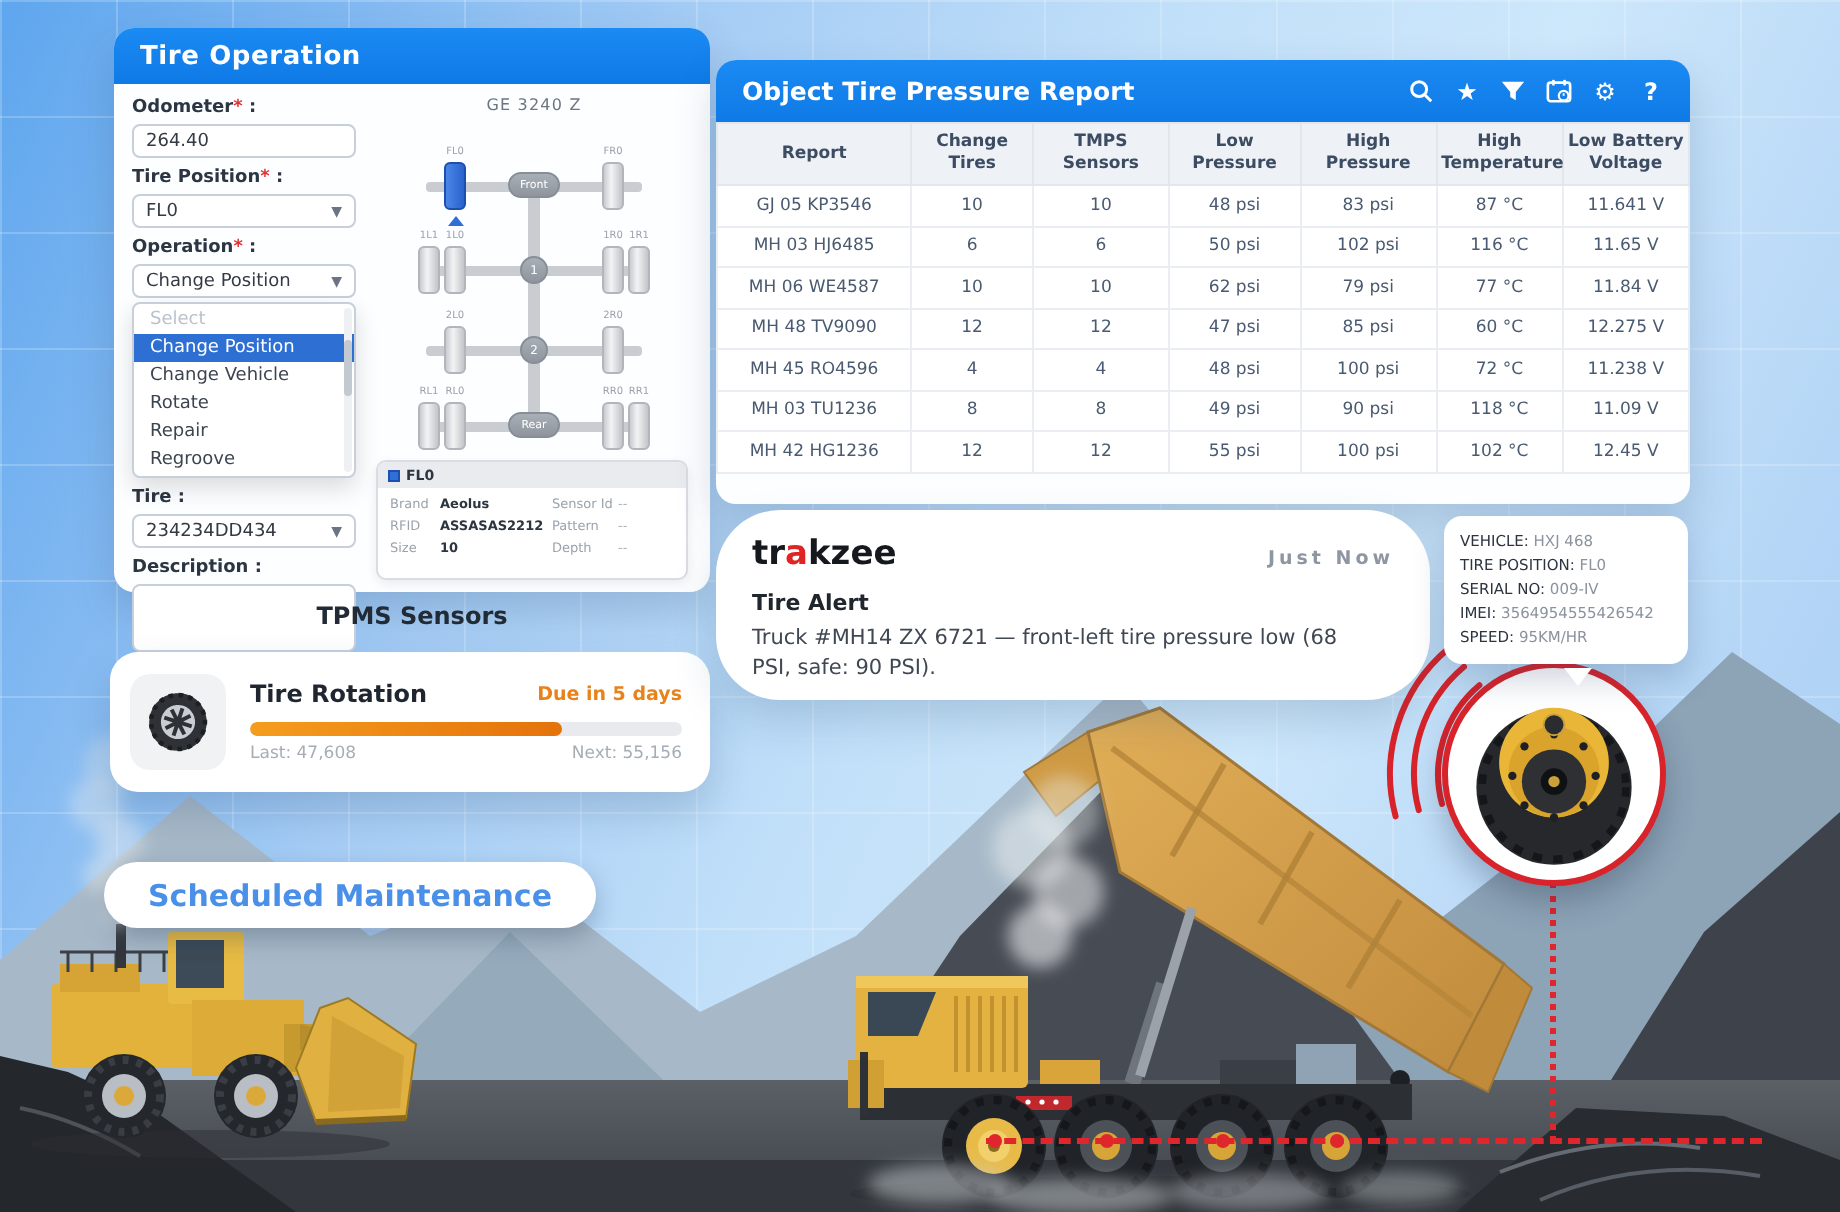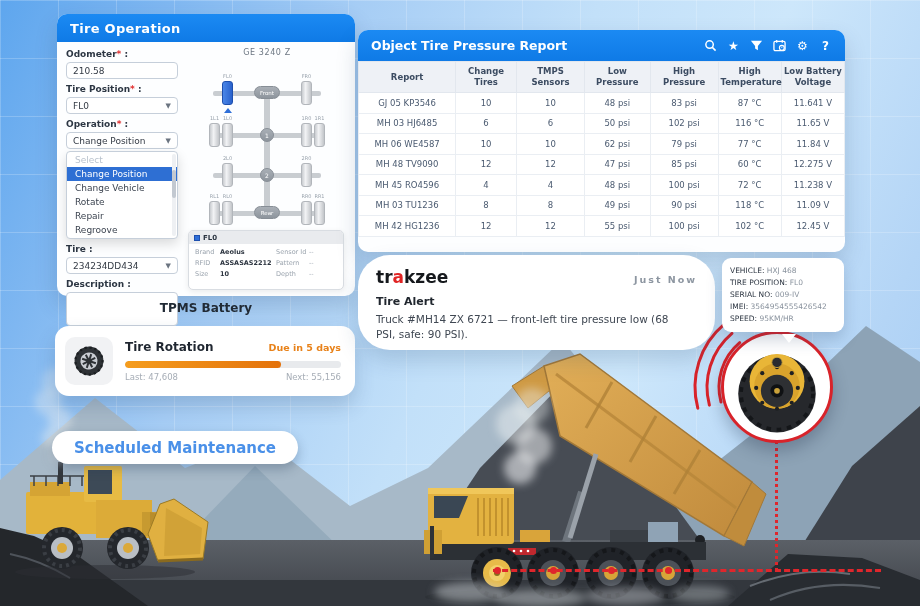--- a/index.html
+++ b/index.html
@@ -275,21 +275,21 @@
     </svg>
   </div>
 
   <section class="panel left-panel">
     <header>
       <span>Tire  Operation</span>
     </header>
     <div class="form-col">
       <div class="f-label"><span>Odometer</span><span class="req">*</span> :</div>
       <div class="f-box">
-          <span>210.58</span>
+          <span>264.40</span>
         </div>
       <div class="f-label"><span>Tire Position</span><span class="req">*</span> :</div>
       <div class="f-box f-select">
           <span>FL0</span>
           <span class="caret">▼</span>
         </div>
       <div class="f-label"><span>Operation</span><span class="req">*</span> :</div>
       <div class="f-box f-select">
           <span>Change Position</span>
           <span class="caret">▼</span>
@@ -373,21 +373,21 @@
           <span class="ti-label">Pattern</span>
           <span class="ti-dim">--</span>
           <span class="ti-label">Size</span>
           <span class="ti-val">10</span>
           <span class="ti-label">Depth</span>
           <span class="ti-dim">--</span>
         </div>
     </div>
   </section>
 
-  <div class="tpms-label">TPMS Battery</div>
+  <div class="tpms-label">TPMS Sensors</div>
 
   <section class="rotation-card">
     <div class="rot-icon">
       <svg viewBox="0 0 40 40" width="36" height="36">
         <g transform="rotate(18 20 20)">
           <circle cx="20" cy="20" r="16" fill="#2e3236"></circle>
           <circle cx="20" cy="20" r="15" fill="none" stroke="#1c1f22" stroke-width="2.5" stroke-dasharray="2.5,3"></circle>
           <circle cx="20" cy="20" r="9.5" fill="#caced4"></circle>
           <circle cx="20" cy="20" r="3" fill="#2e3236"></circle>
           <g stroke="#2e3236" stroke-width="2.2">

